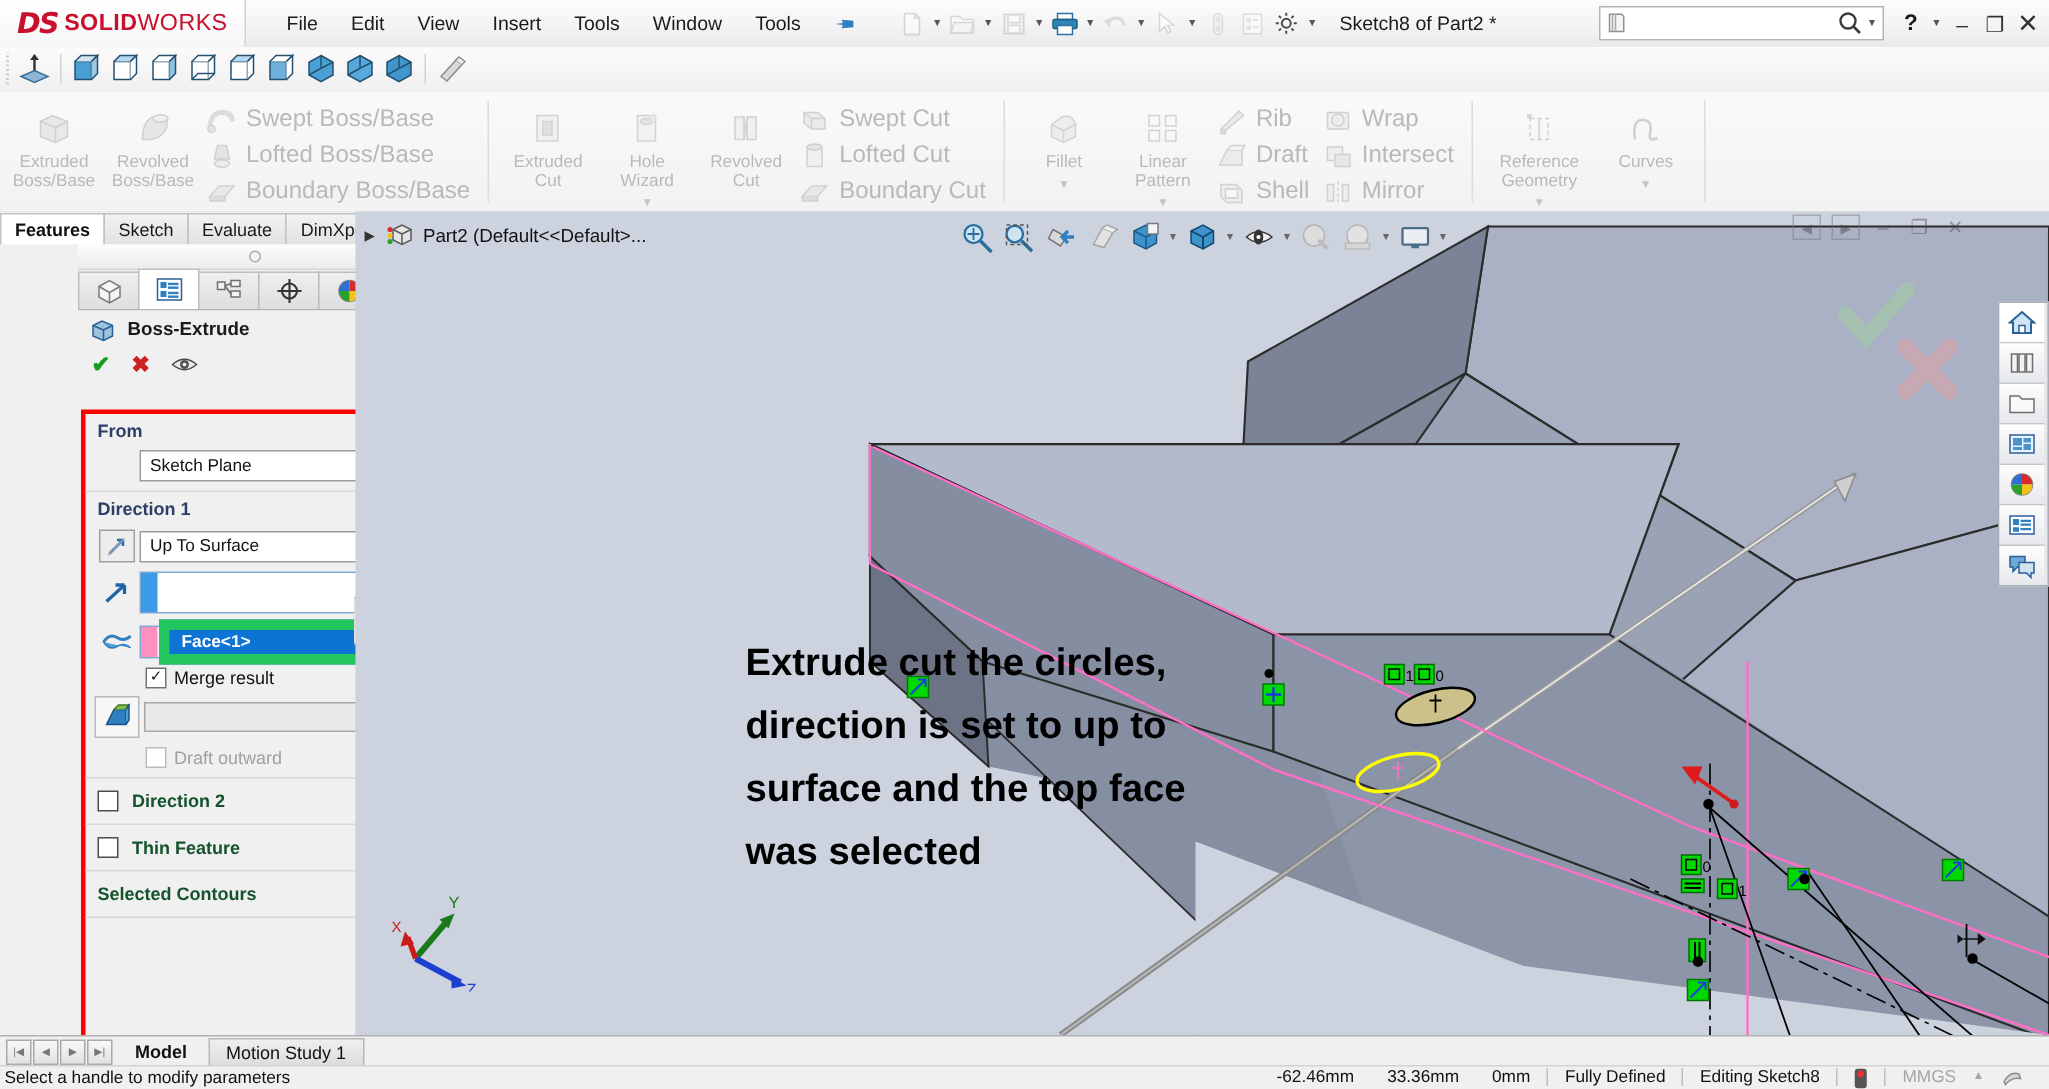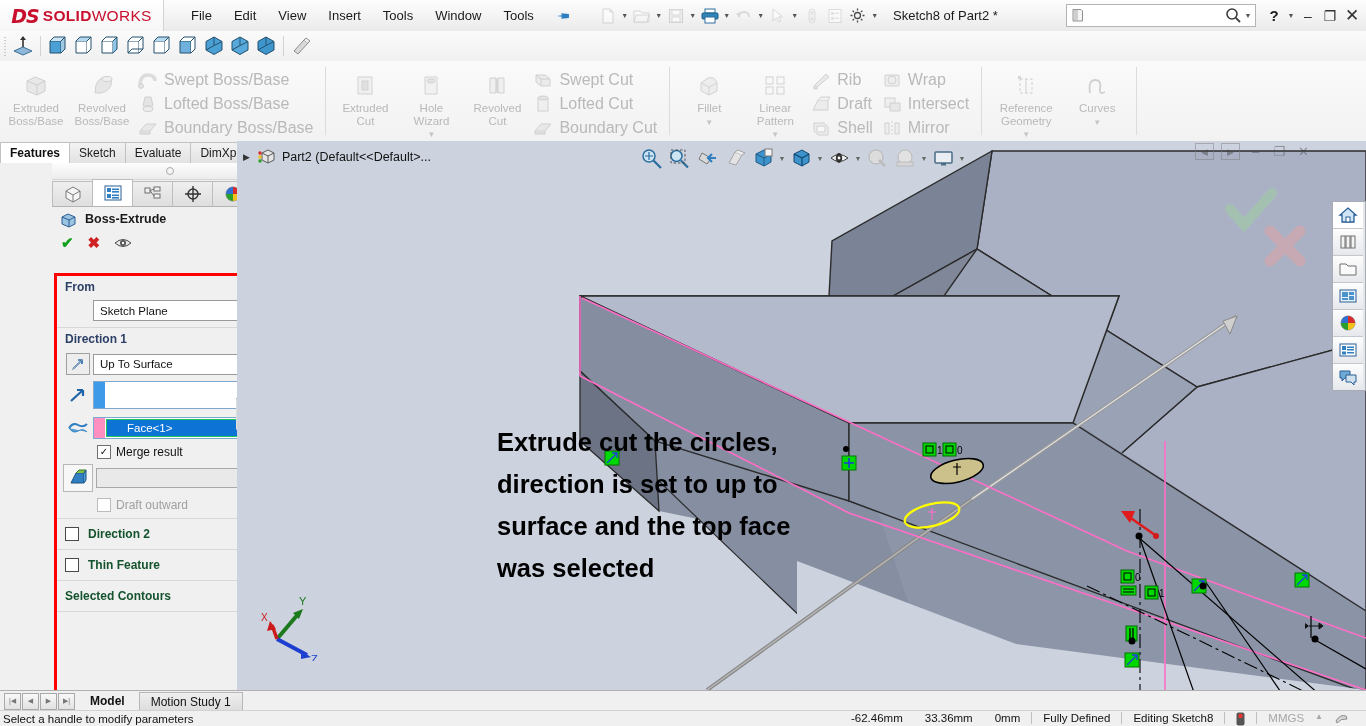--- a/index.html
+++ b/index.html
@@ -183,22 +183,23 @@
     display:flex; align-items:center; margin-right:4px;
   }
   .blue-swatch { width:11px; height:100%; background:#3d9ae8;}
   .pink-swatch { width:11px; height:100%; background:#ff8fc0;}
   .sel-field {
     flex:1; height:20px; border:1px solid #7ea8d0; background:#fff;
     display:flex; align-items:center; margin-right:4px;
   }
   .sel-inner {
     flex:1; height:16px; margin:1px; background:#0d74d6; color:#fff;
-    display:flex; align-items:center; padding-left:20px; font-size:11.5px;
-    border:1px solid #22c55e;
+    display:flex; align-items:center; padding-left:8px; font-size:11.5px;
+    border:7px solid #22c55e;
+    font-weight:bold;
   }
   .chkrow { display:flex; align-items:center; margin-top:6px; margin-left:34px; font-size:12px; color:#111;}
   .chkbox {
     width:12px; height:12px; border:1px solid #707070; background:#fff;
     margin-right:5px; display:flex; align-items:center; justify-content:center;
     font-size:10px; color:#111; line-height:1;
   }
   .chkrow.dim { color:#a0a0a0; }
   .chkrow.dim .chkbox { border-color:#bbb; }
 

